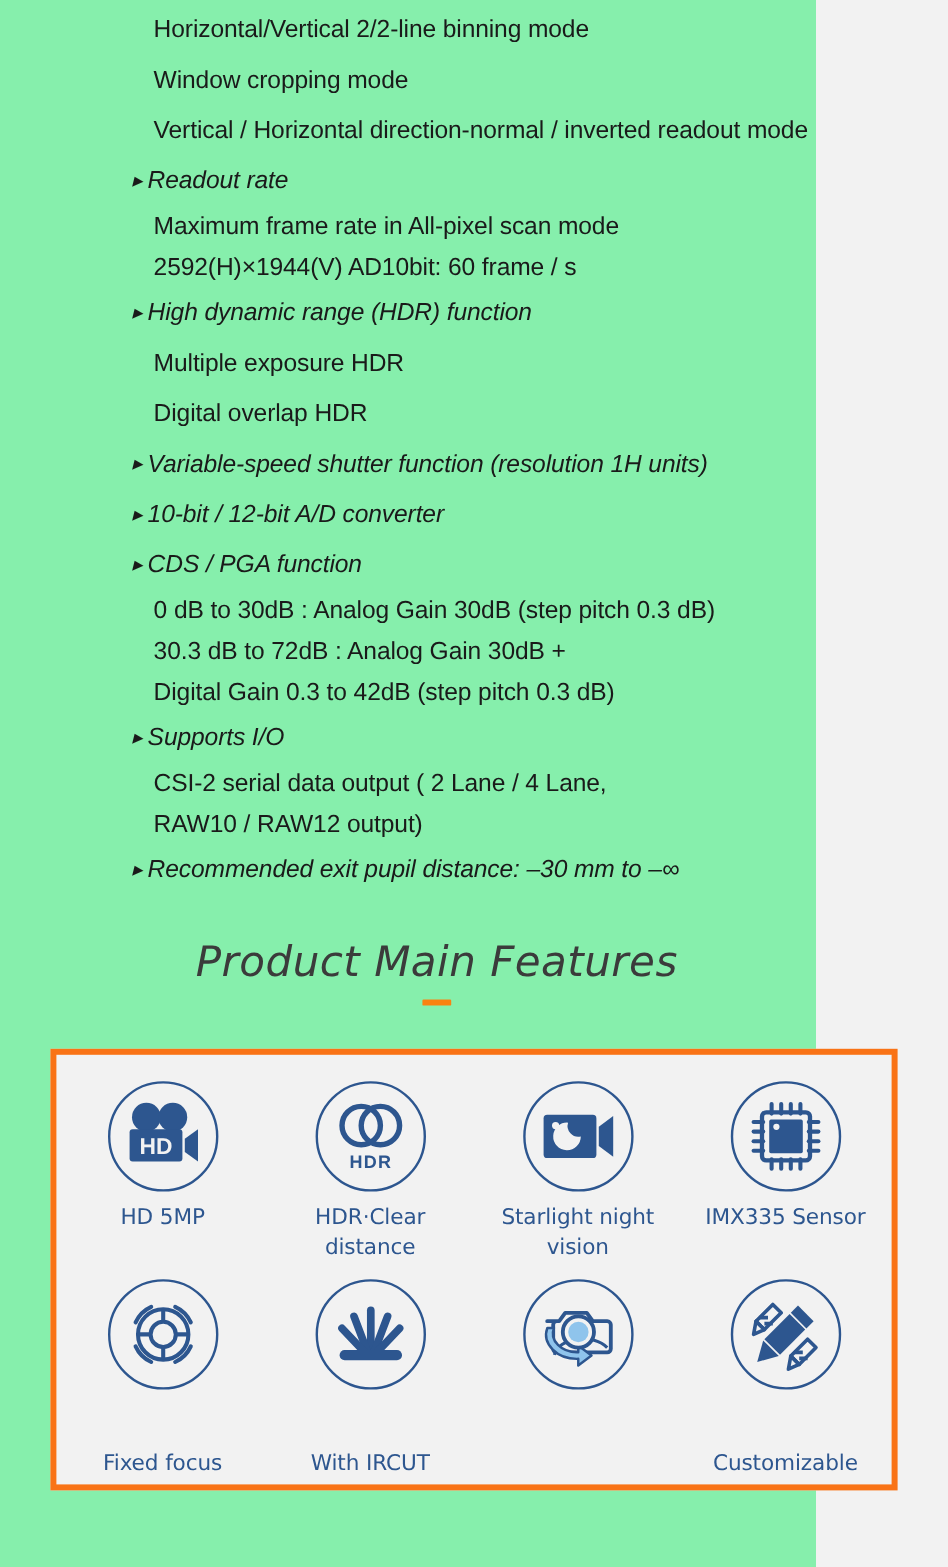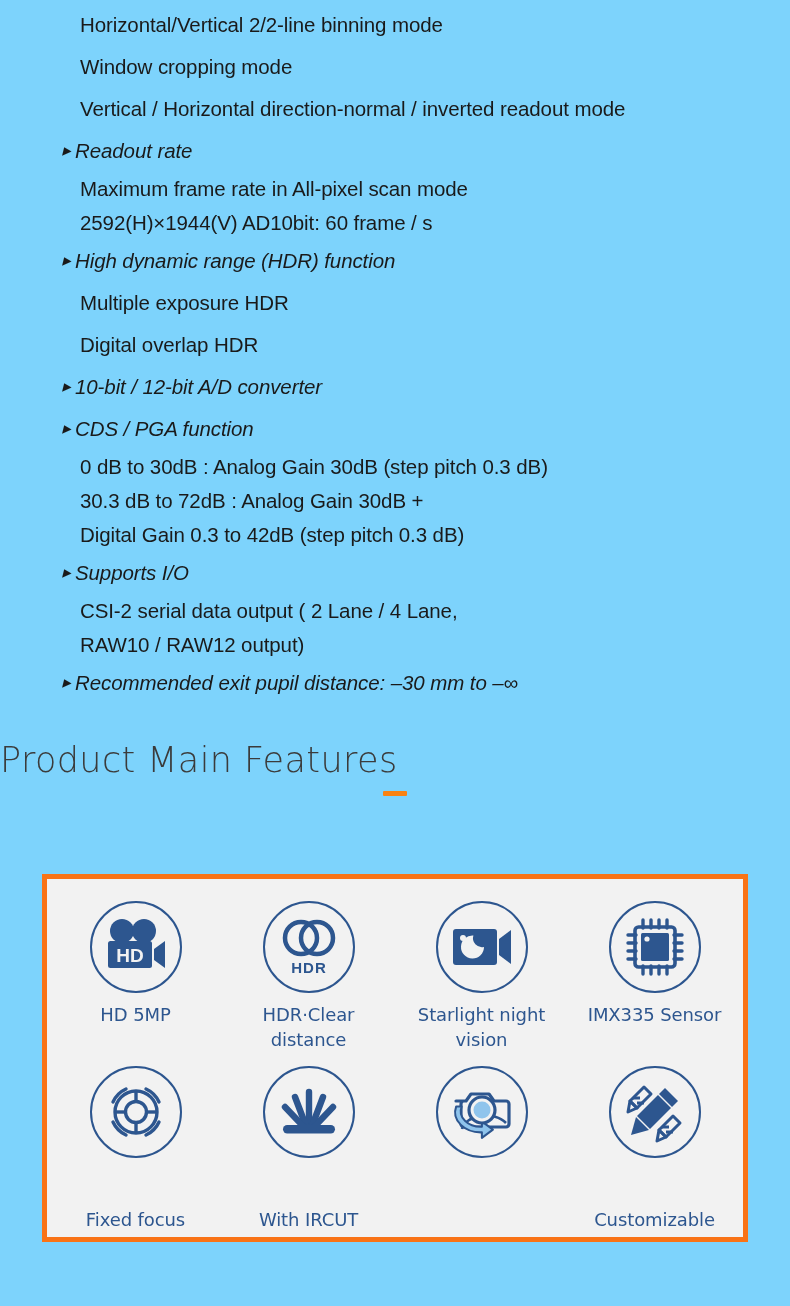--- a/index.html
+++ b/index.html
@@ -7,23 +7,24 @@
   html, body {
     width: 790px;
     height: 1306px;
     background: #f2f2f2;
     font-family: "Liberation Sans", sans-serif;
     overflow: hidden;
   }
 
   .page {
     position: relative;
-    width: 790px;
+    width: 680px;
     height: 1306px;
-    background: #7dd3fc;
+    background: #86efac;
+    padding-left: 48px;
   }
 
   
   .spec-list {
     padding: 4px 20px 0 62px;
   }
 
   .spec-line {
     color: #1a1a1a;
     font-size: 20.5px;
@@ -53,21 +54,22 @@
   }
 
   
   .spec-line.tight {
     line-height: 34px;
   }
 
   
   .section-heading {
     margin-top: 30px;
-    text-align: left;
+    text-align: center;
+    font-style: italic;
   }
   .section-heading .title {
     font-family: "DejaVu Sans", sans-serif;
     font-size: 35px;
     font-weight: 300;
     color: #3b3b3b;
     letter-spacing: 0.4px;
     line-height: 52px;
   }
   .section-heading .accent {
@@ -140,20 +142,21 @@
   <div class="spec-list">
       <div class="spec-line sub">Horizontal/Vertical 2/2-line binning mode</div>
       <div class="spec-line sub">Window cropping mode</div>
       <div class="spec-line sub">Vertical / Horizontal direction-normal / inverted readout mode</div>
       <div class="spec-line bulleted">Readout rate</div>
       <div class="spec-line sub tight">Maximum frame rate in All-pixel scan mode</div>
       <div class="spec-line sub tight">2592(H)×1944(V)   AD10bit: 60 frame / s</div>
       <div class="spec-line bulleted">High dynamic range (HDR) function</div>
       <div class="spec-line sub">Multiple exposure HDR</div>
       <div class="spec-line sub">Digital overlap HDR</div>
+      <div class="spec-line bulleted">Variable-speed shutter function (resolution 1H units)</div>
       <div class="spec-line bulleted">10-bit / 12-bit A/D converter</div>
       <div class="spec-line bulleted">CDS / PGA function</div>
       <div class="spec-line sub tight">0 dB to 30dB : Analog Gain 30dB (step pitch 0.3 dB)</div>
       <div class="spec-line sub tight">30.3 dB to 72dB : Analog Gain 30dB +</div>
       <div class="spec-line sub tight">Digital Gain 0.3 to 42dB (step pitch 0.3 dB)</div>
       <div class="spec-line bulleted">Supports I/O</div>
       <div class="spec-line sub tight">CSI-2 serial data output ( 2 Lane / 4 Lane,</div>
       <div class="spec-line sub tight">RAW10 / RAW12 output)</div>
       <div class="spec-line bulleted">Recommended exit pupil distance: –30 mm to –∞</div>
     </div>

